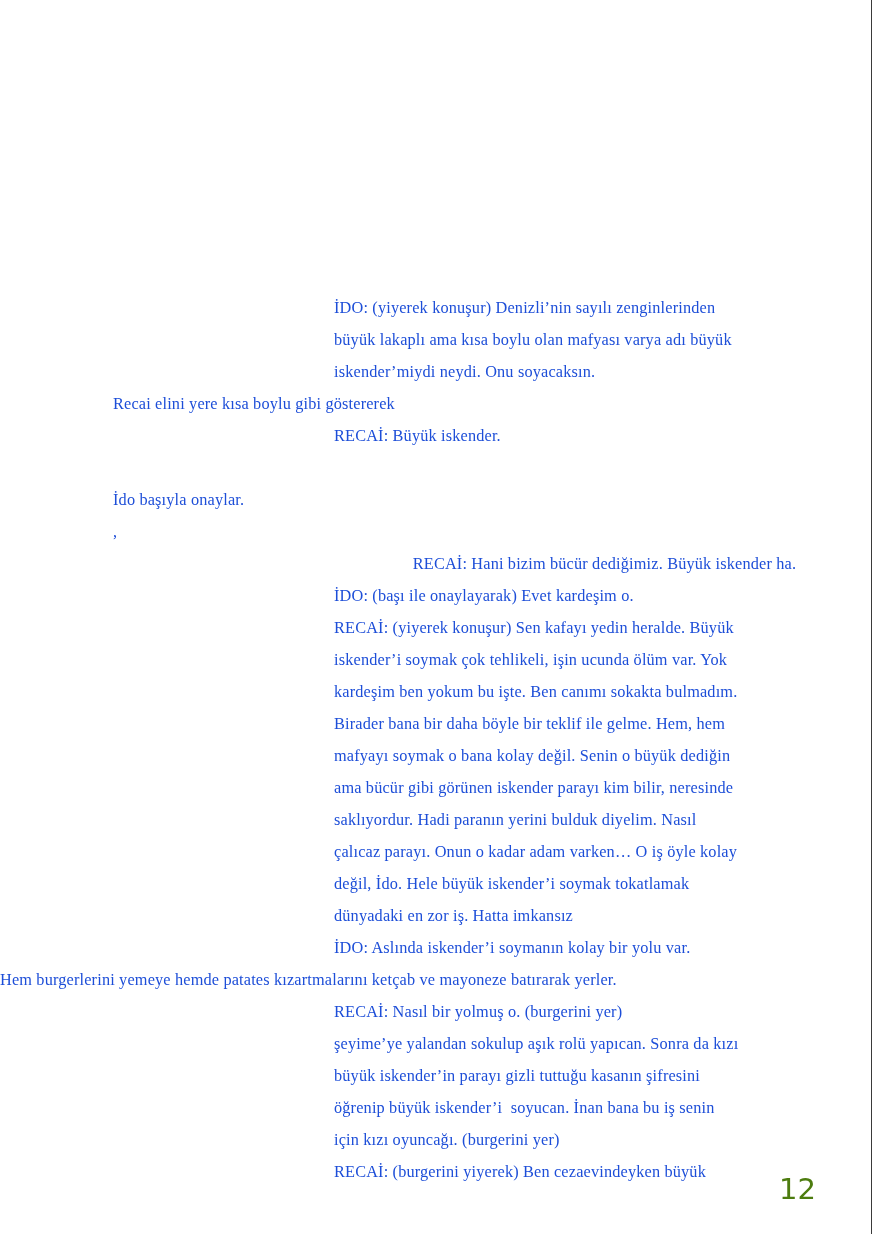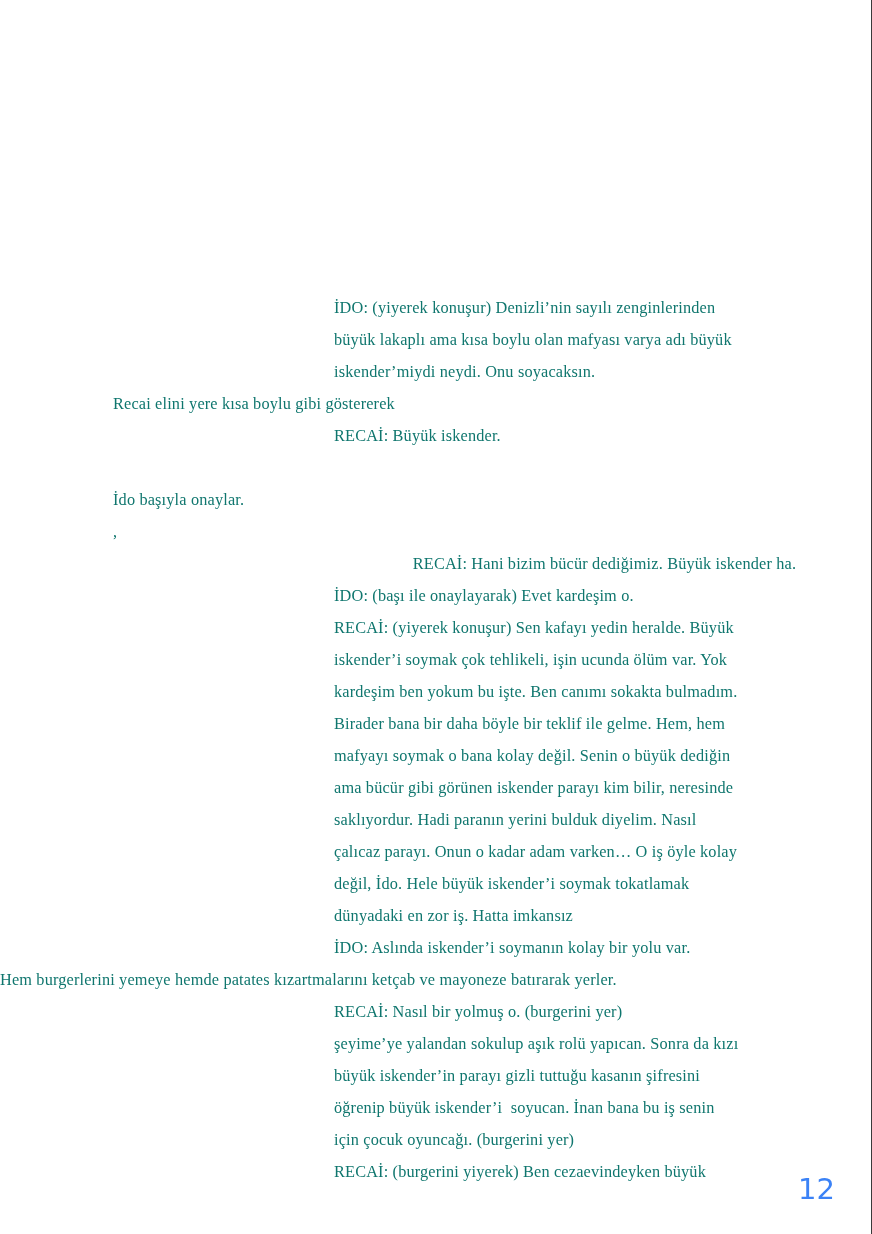--- a/index.html
+++ b/index.html
@@ -24,21 +24,21 @@
     position: absolute;
     left: 0;
     top: 0;
     width: 872px;
   }
   .line {
     font-size: 16.3px;
     line-height: 32px;
     white-space: pre;
     letter-spacing: 0.01em;
-    color: #0f766e;
+    color: #1d4ed8;
   }
   
   .dialogue {
     padding-left: 334px;
   }
   .dialogue-alt {
     padding-left: 337px;
     text-align: center;
   }
   
@@ -48,25 +48,25 @@
   .action-wide {
   }
   .blank {
     height: 32px;
   }
   .spacer-lg {
     height: 146px;
   }
   .page-number {
     position: absolute;
-    right: 36px;
+    right: 55px;
     bottom: 30px;
     font-family: "DejaVu Sans", "Liberation Sans", sans-serif;
     font-size: 29px;
-    color: #3b82f6;
+    color: #4d7c0f;
     line-height: 1;
   }
 </style>
 </head>
 <body>
 
 <div id="page">
 
   <div class="spacer-lg"></div>
 
@@ -91,19 +91,19 @@
       <div class="line dialogue">saklıyordur. Hadi paranın yerini bulduk diyelim. Nasıl</div>
       <div class="line dialogue">çalıcaz parayı. Onun o kadar adam varken… O iş öyle kolay</div>
       <div class="line dialogue">değil, İdo. Hele büyük iskender’i soymak tokatlamak</div>
       <div class="line dialogue">dünyadaki en zor iş. Hatta imkansız</div>
       <div class="line dialogue">İDO: Aslında iskender’i soymanın kolay bir yolu var.</div>
       <div class="line action-wide">Hem burgerlerini yemeye hemde patates kızartmalarını ketçab ve mayoneze batırarak yerler.</div>
       <div class="line dialogue">RECAİ: Nasıl bir yolmuş o. (burgerini yer)</div>
       <div class="line dialogue">şeyime’ye yalandan sokulup aşık rolü yapıcan. Sonra da kızı</div>
       <div class="line dialogue">büyük iskender’in parayı gizli tuttuğu kasanın şifresini</div>
       <div class="line dialogue">öğrenip büyük iskender’i  soyucan. İnan bana bu iş senin</div>
-      <div class="line dialogue">için çocuk oyuncağı. (burgerini yer)</div>
+      <div class="line dialogue">için kızı oyuncağı. (burgerini yer)</div>
       <div class="line dialogue">RECAİ: (burgerini yiyerek) Ben cezaevindeyken büyük</div>
     </div>
 
   <div class="page-number">12</div>
 
 </div>
 
 </body></html>

